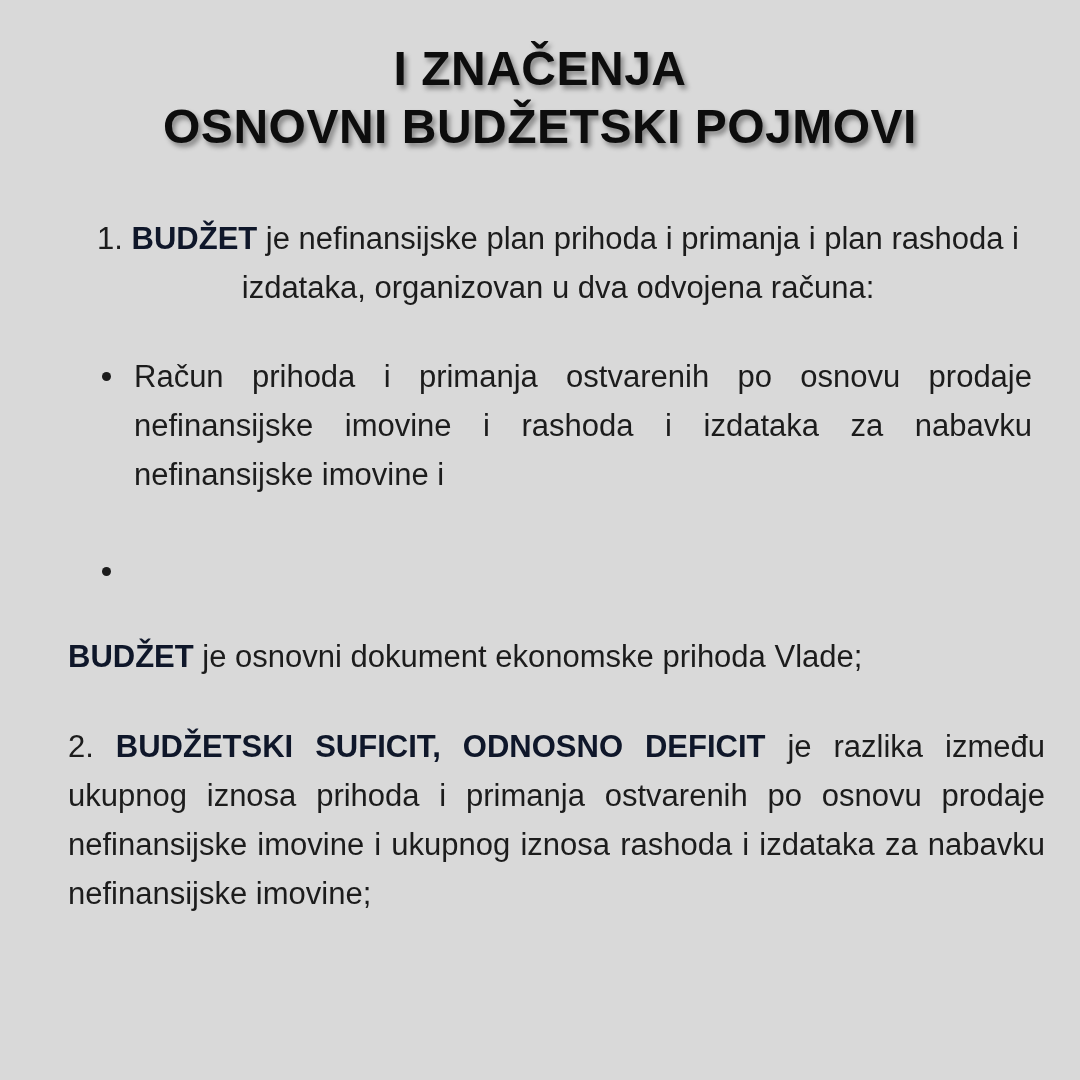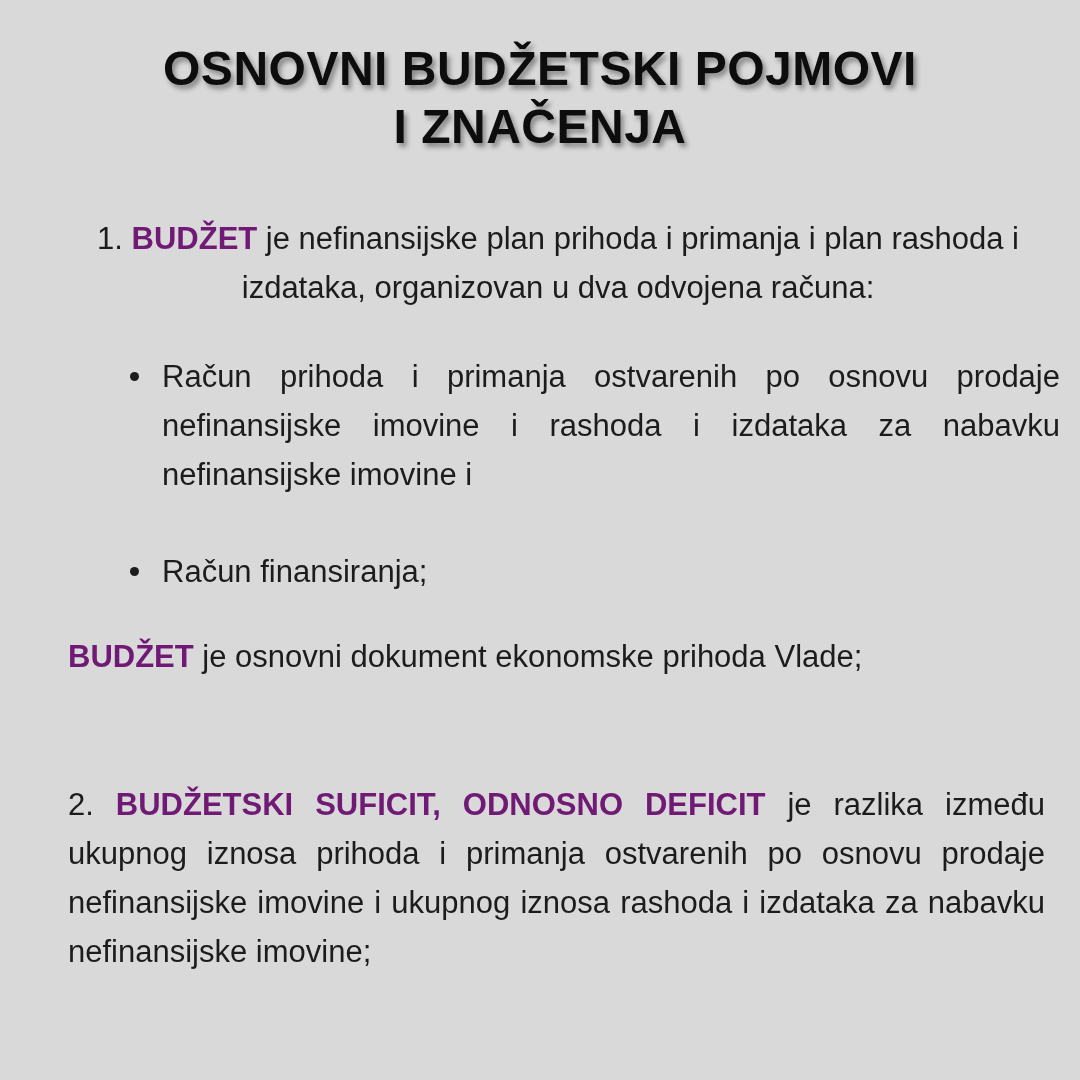--- a/index.html
+++ b/index.html
@@ -54,21 +54,21 @@
 
   .para-1 {
     left: 68px;
     top: 214px;
     width: 980px;
     text-align: center;
   }
 
   .bullets {
     position: absolute;
-    left: 124px;
+    left: 96px;
     top: 352px;
     width: 936px;
     margin: 0;
     padding: 0;
     list-style: none;
   }
   .bullet-item {
     position: relative;
     padding-left: 38px;
     font-size: 31px;
@@ -96,55 +96,54 @@
   .para-budzet {
     left: 68px;
     top: 632px;
     width: 980px;
     text-align: left;
     white-space: nowrap;
   }
 
   .para-2 {
     left: 68px;
-    top: 780px;
+    top: 722px;
     width: 977px;
     text-align: justify;
     text-justify: inter-word;
   }
 
   
   .hl {
-    color: #701a75;
+    color: #0f172a;
     font-weight: bold;
   }
   .num {
     color: #1c1c1c;
   }
 </style>
 </head>
 <body>
 
 <div class="slide">
 
   <div class="title-block">
+    <span class="title-line">I ZNAČENJA</span>
     <span class="title-line">OSNOVNI BUDŽETSKI POJMOVI</span>
-    <span class="title-line">I ZNAČENJA</span>
   </div>
 
   <div class="para para-1"><span class="num">1.</span> <span class="hl">BUDŽET</span><span> je nefinansijske plan prihoda i primanja i plan rashoda i izdataka, organizovan u dva odvojena računa:</span></div>
 
   <ul class="bullets">
     <li class="bullet-item">
       <span class="dot"></span>
       <span>Račun prihoda i primanja ostvarenih po osnovu prodaje nefinansijske imovine  i rashoda i izdataka za nabavku nefinansijske imovine i</span>
     </li>
     <li class="bullet-item no-justify">
       <span class="dot"></span>
-      <span>Račun finansiranja;</span>
     </li>
   </ul>
 
   <div class="para para-budzet"><span class="hl">BUDŽET</span><span> je osnovni dokument ekonomske prihoda Vlade;</span></div>
 
   <div class="para para-2"><span class="num">2.</span> <span class="hl">BUDŽETSKI SUFICIT, ODNOSNO DEFICIT</span><span> je razlika između ukupnog iznosa prihoda i primanja ostvarenih po osnovu prodaje nefinansijske imovine i ukupnog iznosa rashoda i izdataka za nabavku nefinansijske imovine;</span></div>
 
 </div>
 
 </body></html>

